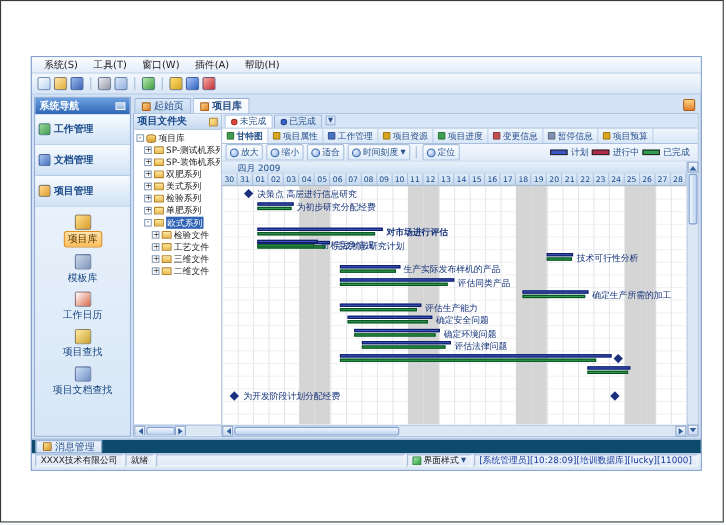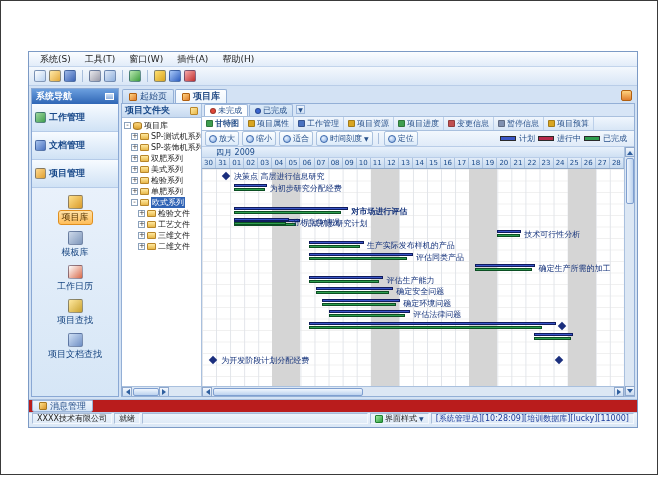--- a/index.html
+++ b/index.html
@@ -79,21 +79,21 @@
 .hscroll .sbtn:last-child{margin-left:auto}
 .vscroll .sbtn:last-child{margin-top:auto}
 .tri{width:0;height:0;border:3px solid transparent}
 .tri.u{border-bottom:4px solid #2f5f9f;margin-top:-2px}
 .tri.d{border-top:4px solid #2f5f9f;margin-bottom:-2px}
 .tri.l{border-right:4px solid #2f5f9f;margin-left:-2px}
 .tri.r{border-left:4px solid #2f5f9f;margin-right:-2px}
 .vthumb{width:8px;height:46px;margin-top:1px;background:linear-gradient(90deg,#f0f6fd,#bcd2ee);border:1px solid #7f9fd0;border-radius:2px;flex:none}
 .hthumb{height:8px;width:150px;margin-left:1px;background:linear-gradient(#f0f6fd,#bcd2ee);border:1px solid #7f9fd0;border-radius:2px;flex:none}
 .hthumb.small{width:26px}
-.msgrow{height:13px;flex:none;background:#b91c1c;display:flex;align-items:center;padding-left:3px;border-top:1px solid #a9c0de}
+.msgrow{height:13px;flex:none;background:#0c4a6e;display:flex;align-items:center;padding-left:3px;border-top:1px solid #a9c0de}
 .msgtab{height:12px;display:flex;align-items:center;gap:3px;padding:0 6px;background:linear-gradient(#eef4fc,#d6e5f6);border:1px solid #9cb6da;border-radius:0 0 2px 2px;color:#27508a;white-space:nowrap}
 .msgicon{width:8px;height:8px;border-radius:1px;background:linear-gradient(135deg,#ffe08a,#d9952a);border:1px solid #a87820;flex:none}
 .statusbar{height:15px;flex:none;background:linear-gradient(#eef4fb,#d9e6f5);border-top:1px solid #b9cde8;display:flex;align-items:flex-start;gap:2px;padding:0 3px;font-size:8px}
 .sp{border:1px solid;border-color:#a8bcd8 #f4f8fd #f4f8fd #a8bcd8;height:11px;display:flex;align-items:center;gap:2px;padding:0 4px;white-space:nowrap;overflow:hidden}
 .sp.fill{flex:1}
 .session{color:#1a3a9a}
 .sicon{width:8px;height:8px;border-radius:1px;background:linear-gradient(135deg,#9fe89f,#2f9e3f);border:1px solid #1f7f2f;flex:none}
 </style>
 </head>
 <body>

